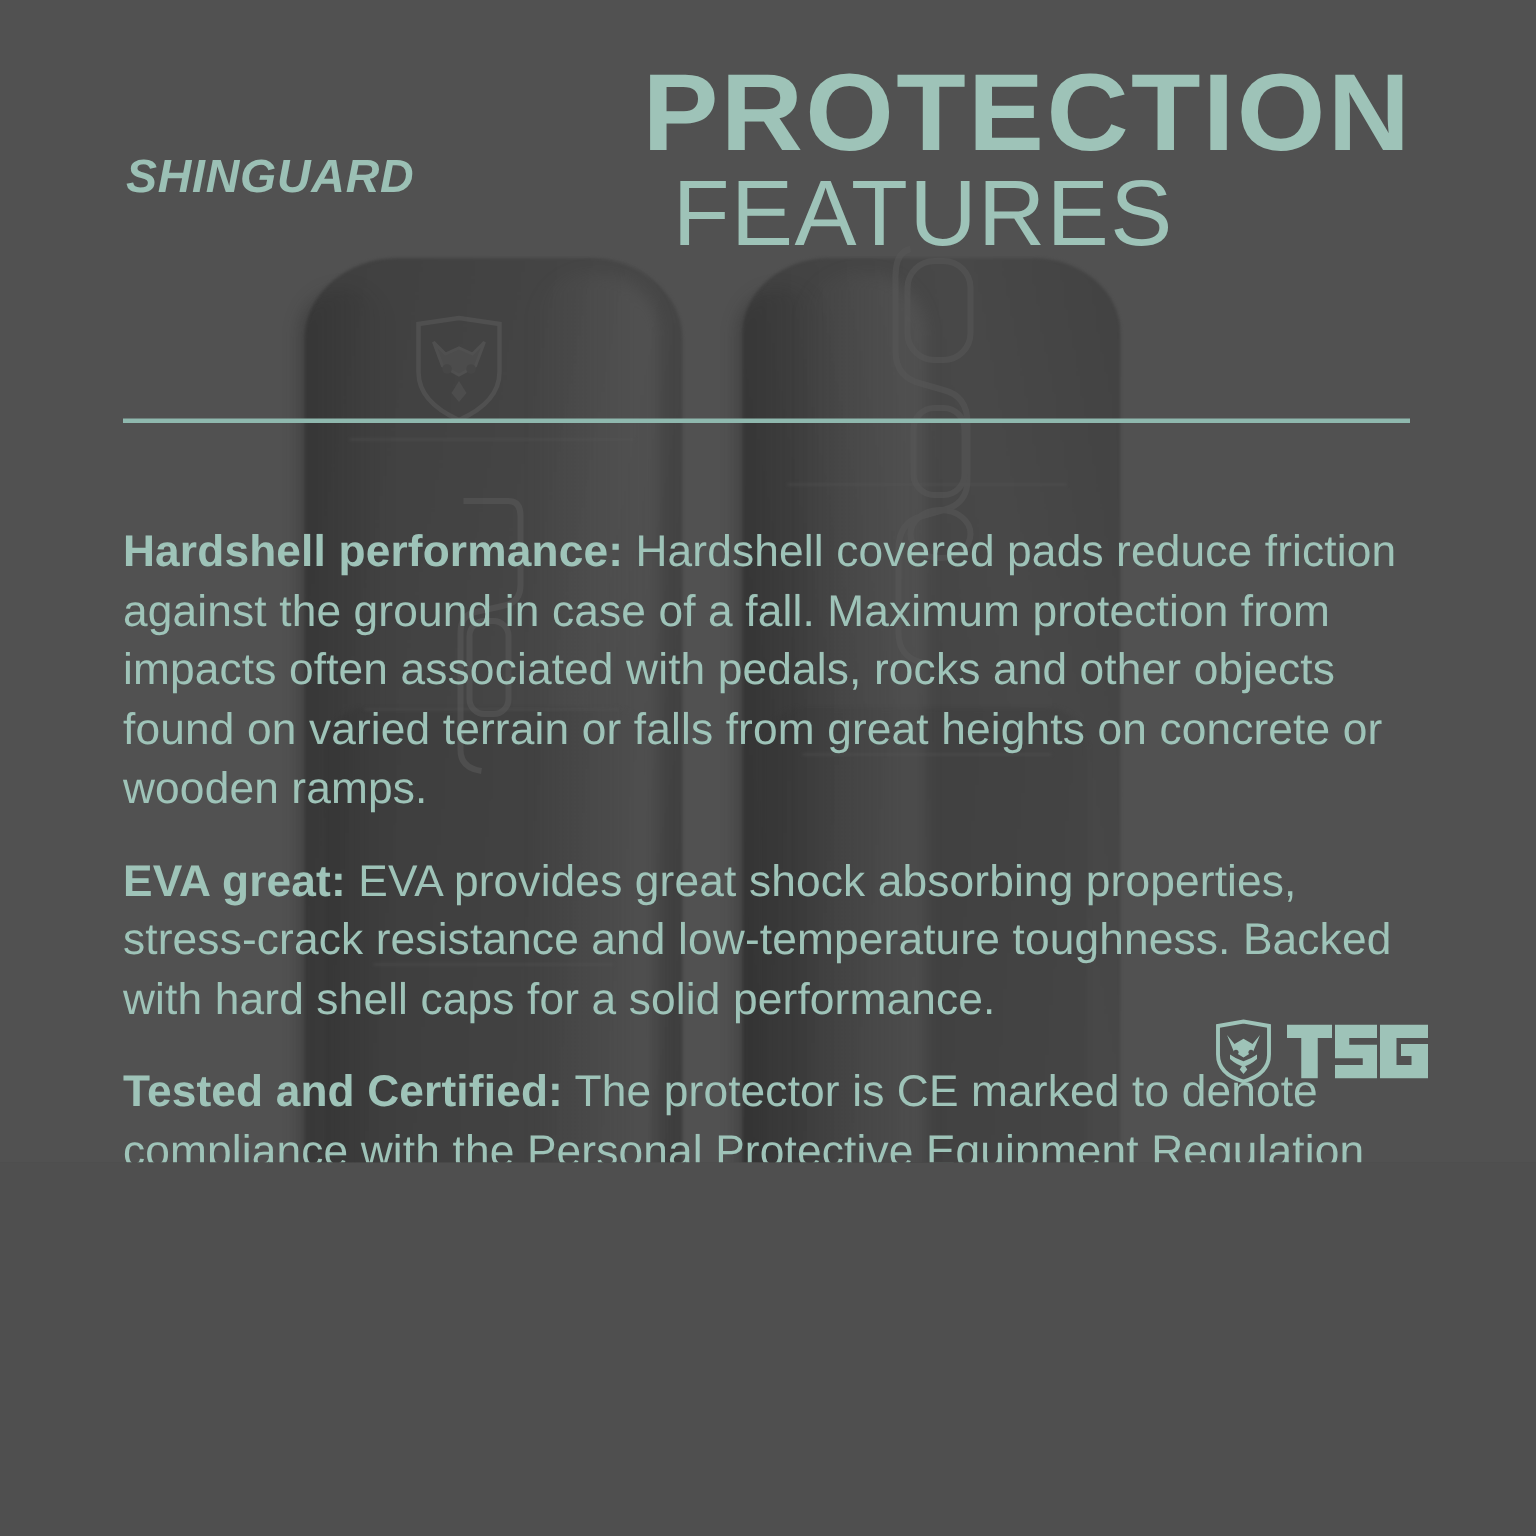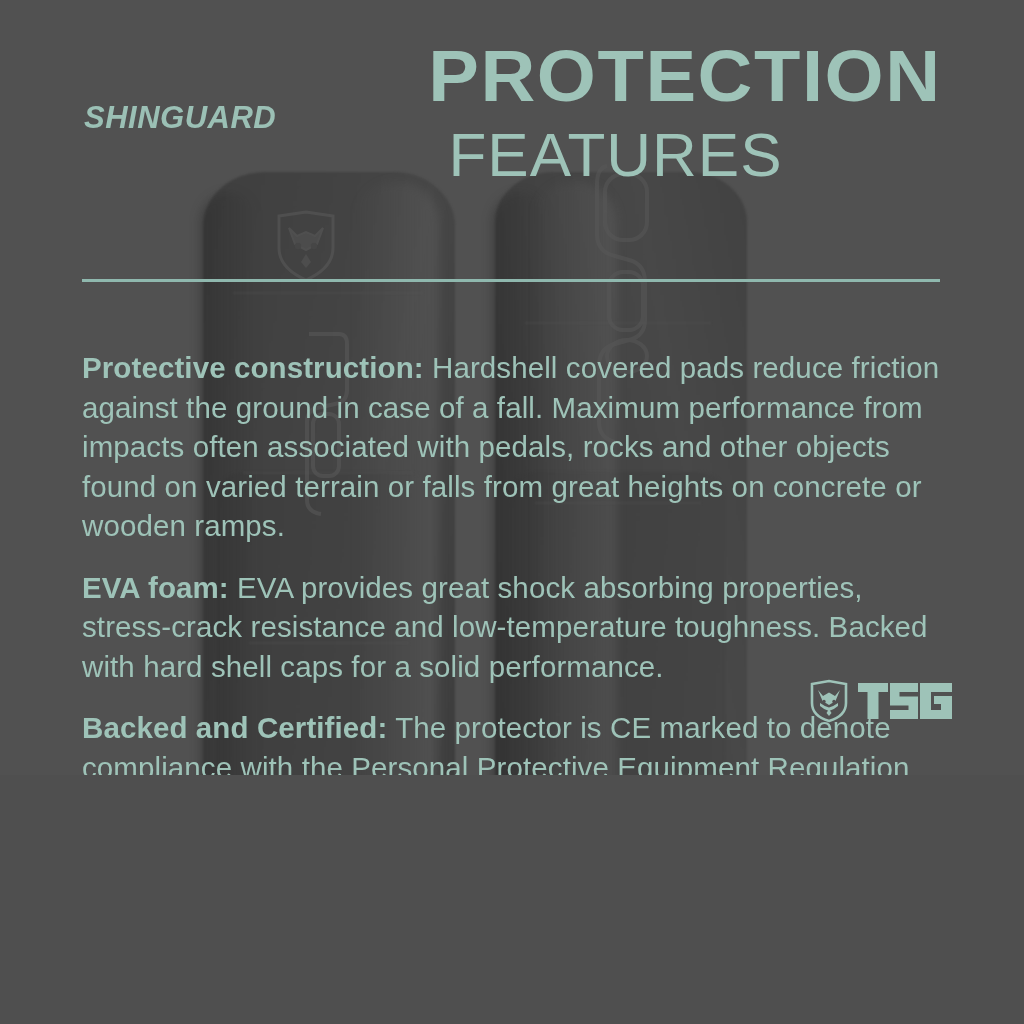--- a/index.html
+++ b/index.html
@@ -121,21 +121,21 @@
     transform: scaleX(1.04);
     transform-origin: right center;
     font-stretch: expanded;
   }
   .title-sub {
     color: #9ec3b8;
     font-size: 62px;
     font-weight: 300;
     letter-spacing: 1px;
     line-height: 1.02;
-    margin-top: 14px;
+    margin-top: 2px;
     text-transform: uppercase;
   }
 
   .divider {
     position: absolute;
     left: 82px;
     top: 279px;
     width: 858px;
     height: 3px;
     background: #8fb8ae;
@@ -232,27 +232,27 @@
 
   <div class="title-block">
     <div class="title-main">PROTECTION</div>
     <div class="title-sub">FEATURES</div>
   </div>
 
   <div class="divider"></div>
 
   <div class="body-copy">
     <p class="para">
-      <span class="lead">Protective construction:</span><span> Hardshell covered pads reduce friction against the ground in case of a fall. Maximum performance from impacts often associated with pedals, rocks and other objects found on varied terrain or falls from great heights on concrete or wooden ramps.</span>
+      <span class="lead">Hardshell performance:</span><span> Hardshell covered pads reduce friction against the ground in case of a fall. Maximum protection from impacts often associated with pedals, rocks and other objects found on varied terrain or falls from great heights on concrete or wooden ramps.</span>
     </p>
     <p class="para">
-      <span class="lead">EVA foam:</span><span> EVA provides great shock absorbing properties, stress-crack resistance and low-temperature toughness. Backed with hard shell caps for a solid performance.</span>
+      <span class="lead">EVA great:</span><span> EVA provides great shock absorbing properties, stress-crack resistance and low-temperature toughness. Backed with hard shell caps for a solid performance.</span>
     </p>
     <p class="para">
-      <span class="lead">Backed and Certified:</span><span> The protector is CE marked to denote compliance with the Personal Protective Equipment Regulation (EU) 2016/425.</span>
+      <span class="lead">Tested and Certified:</span><span> The protector is CE marked to denote compliance with the Personal Protective Equipment Regulation (EU) 2016/425.</span>
     </p>
   </div>
 
   <div class="tsg-logo">
     <span class="tsg-shield">
       <svg width="40" height="44" viewBox="0 0 40 44">
         <path d="M3 5 L20 2 L37 5 L37 24 Q37 37 20 42 Q3 37 3 24 Z" fill="none" stroke="#9ec3b8" stroke-width="2.6"></path>
         <path d="M9 11 L13.5 22 L20 26 L26.5 22 L31 11 L26 17 L20 13.5 L14 17 Z" fill="#9ec3b8"></path>
         <path d="M11 24 Q15 27 20 28.5 Q25 27 29 24 L29 27 Q24.5 31 20 32 Q15.5 31 11 27 Z" fill="#9ec3b8"></path>
         <circle cx="15" cy="22.5" r="1.7" fill="#515151"></circle>

